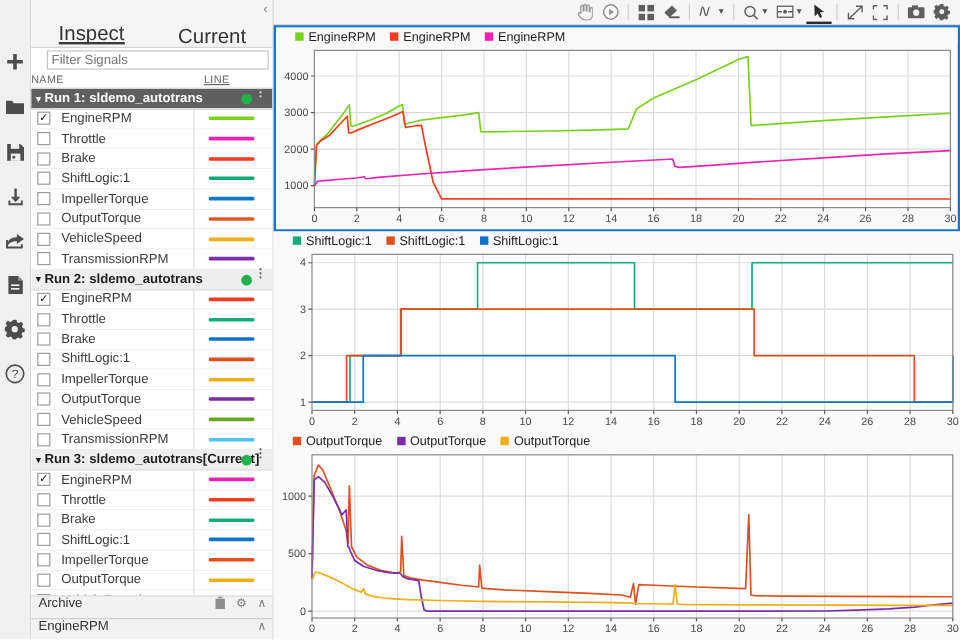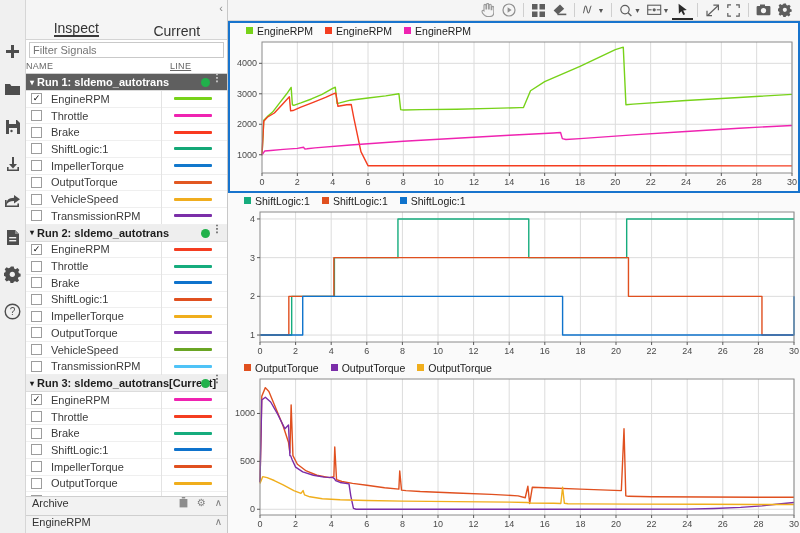--- a/index.html
+++ b/index.html
@@ -44,27 +44,27 @@
     background: #f5f5f5;
     border-bottom: 1px solid #d4d4d4;
     position: relative;
   }
   .tab {
     flex: 1 1 0; height: 40px;
     display: flex; flex-direction: column; align-items: center; justify-content: flex-end;
     cursor: pointer; position: relative; padding-bottom: 2px;
   }
   .tab .tab-ico { height: 20px; display:flex; align-items:center; justify-content:center; margin-bottom:1px; }
-  .tab .tab-lbl { font-size: 14px; color: #333; line-height: 12px; margin-top: 23px; }
+  .tab .tab-lbl { font-size: 17px; color: #333; line-height: 12px; margin-top: 23px; }
   .tab.active .tab-lbl { border-bottom: 2px solid #3a3a3a; padding-bottom: 1px; }
   .collapse-ico {
     position: absolute; right: 4px; top: 3px;
     font-size: 11px; color: #888; cursor: pointer; line-height: 10px;
   }
-  .filter-row { height: 19px; background:#fff; padding: 2px 3px 0 3px; }
+  .filter-row { height: 19px; background:#fff; padding: 2px 3px 0 13px; }
   .filter-input {
     width: 100%; height: 16px;
     border: 1px solid #c9c9c9; background: #fff;
     font-size: 11px; color: #9a9a9a; padding: 0 3px;
     font-family: "Liberation Sans", sans-serif;
   }
   .col-head {
     height: 16px; display: flex; align-items: center;
     border-bottom: 1px solid #d0d0d0; background:#fff;
     font-size: 9px; color: #666; letter-spacing: .3px;

